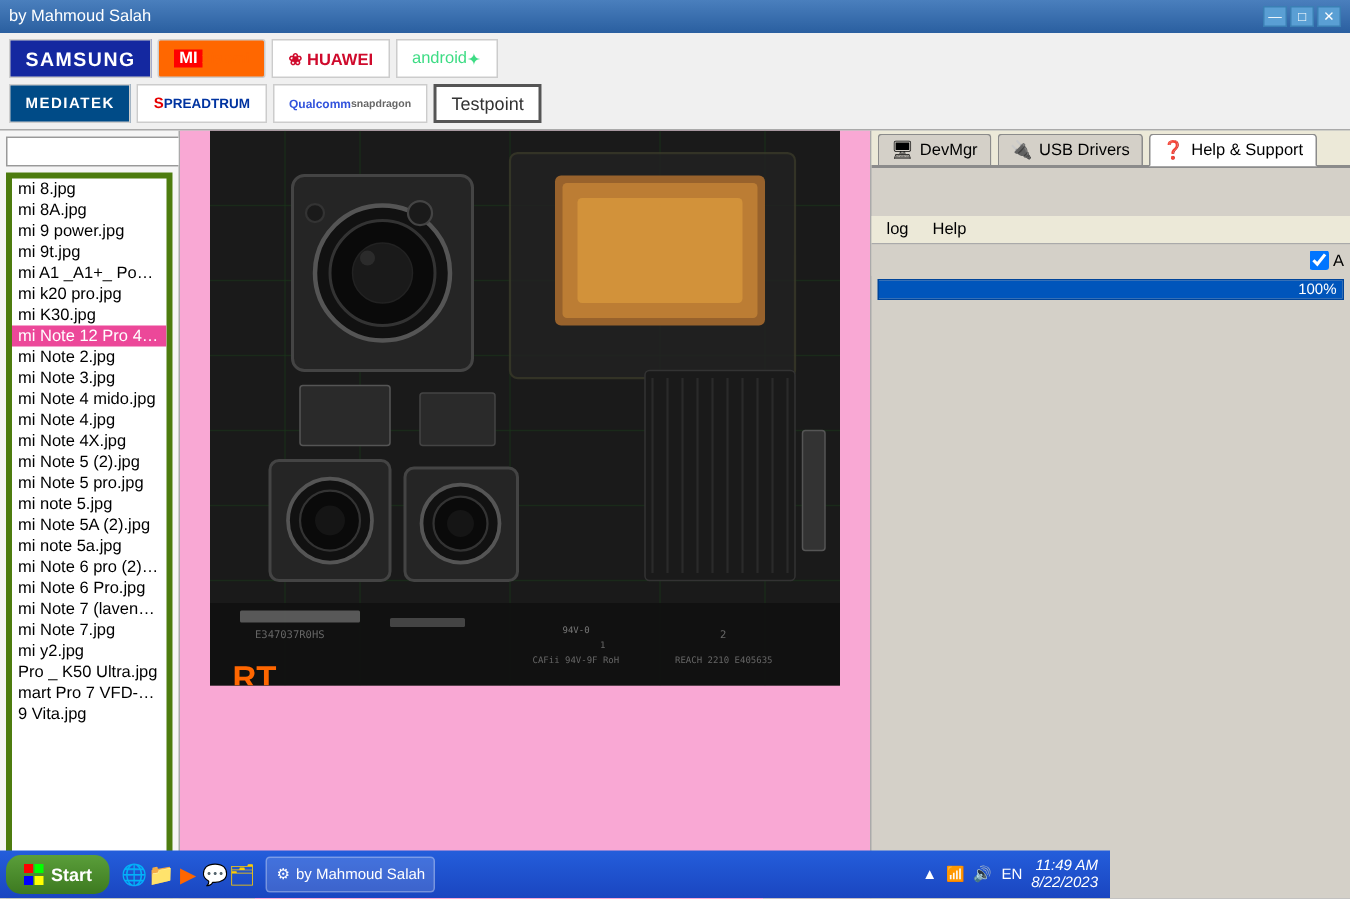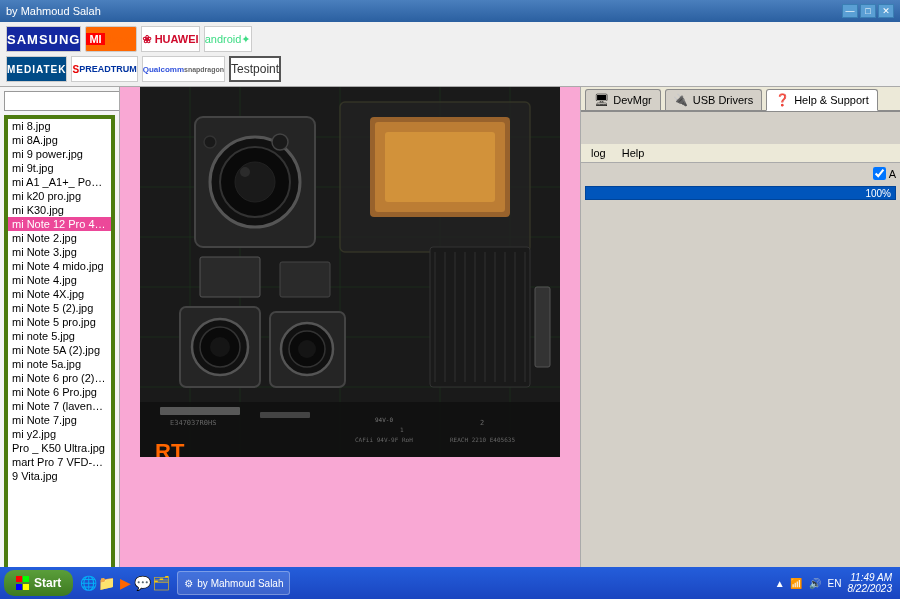--- a/index.html
+++ b/index.html
@@ -66,21 +66,21 @@
       gap: 4px;
       flex-wrap: wrap;
     }
 
     .brand-logo {
       height: 26px;
       display: flex;
       align-items: center;
       justify-content: center;
       border: 1px solid #ccc;
-      padding: 2px 0;
+      padding: 2px 10px;
       background: white;
       cursor: pointer;
       font-weight: bold;
       font-size: 11px;
     }
 
     .brand-samsung { background: #1428A0; color: white; font-weight: bold; font-size: 13px; letter-spacing: 1px; }
     .brand-xiaomi { background: #ff6700; color: white; border-radius: 2px; }
     .brand-huawei { color: #cf0a2c; font-weight: bold; }
     .brand-android { color: #3ddc84; font-weight: bold; }
@@ -274,21 +274,21 @@
       align-items: center;
       color: white;
       font-size: 10px;
     }
 
     
     #taskbar {
       position: fixed;
       bottom: 0;
       left: 0;
-      width: 900px;
+      width: 740px;
       height: 32px;
       background: linear-gradient(to bottom, #245edb, #1a45c0);
       display: flex;
       align-items: center;
       padding: 0 4px;
       gap: 4px;
     }
 
     #start-btn {
       height: 26px;

